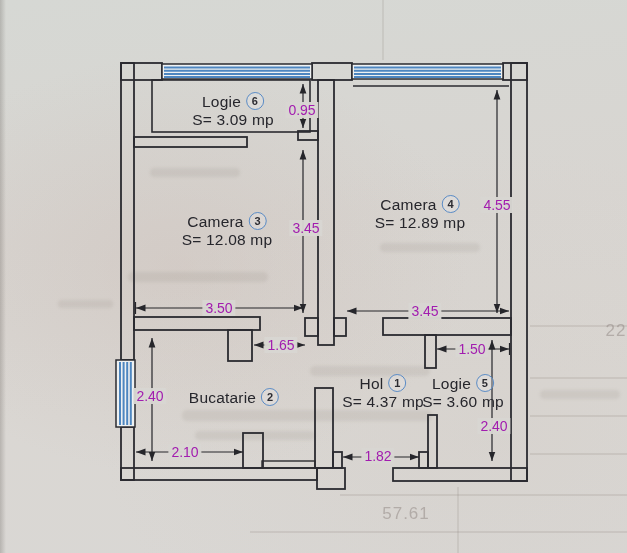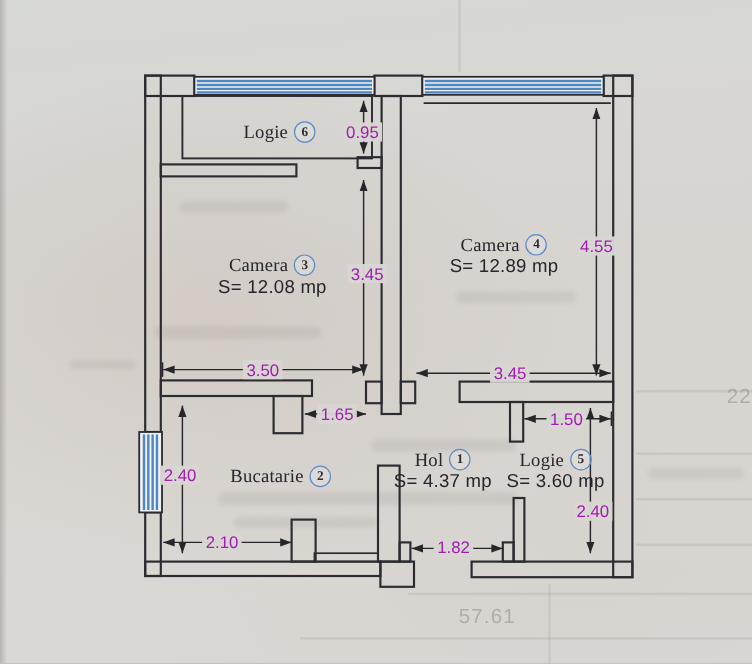--- a/index.html
+++ b/index.html
@@ -14,21 +14,21 @@
   .left-edge{position:absolute;left:0;top:0;width:6px;height:553px;
     background:linear-gradient(90deg,rgba(95,90,85,0.28),rgba(95,90,85,0));}
   .smudge{position:absolute;background:rgba(108,98,92,0.10);border-radius:5px;filter:blur(1.6px);}
   .faint-line{position:absolute;height:2px;background:rgba(128,118,112,0.16);}
   .faint-vline{position:absolute;width:2px;background:rgba(128,118,112,0.15);}
   .faint-text{position:absolute;color:rgba(148,139,134,0.55);filter:blur(0.4px);
     font-size:17px;letter-spacing:1px;transform:translate(-50%,-50%);}
   .plan-svg{position:absolute;left:0;top:0;}
   .room-label{position:absolute;transform:translate(-50%,-50%);text-align:center;
     font-size:15.5px;color:#26262c;letter-spacing:0.2px;white-space:nowrap;line-height:17px;}
-  .room-line1{display:flex;align-items:flex-end;justify-content:center;gap:5px;font-family:Liberation Serif, serif;}
+  .room-line1{display:flex;align-items:flex-end;justify-content:center;gap:5px;}
   .num-circle{display:inline-flex;box-sizing:border-box;width:18px;height:18px;
     border:1.7px solid #5b8cc6;border-radius:50%;font-size:11px;font-weight:bold;
     align-items:center;justify-content:center;color:#2c2c32;background:rgba(238,240,242,0.25);}
   .room-area{margin-top:1px;}
   .dim-label{position:absolute;transform:translate(-50%,-50%);font-size:14px;color:#a21caf;
     background:rgba(216,214,210,0.97);padding:0 3px;white-space:nowrap;line-height:16px;}
 </style>
 </head>
 <body>
 
@@ -140,20 +140,21 @@
       <line x1="136" y1="452" x2="243" y2="452" marker-start="url(#arrow)" marker-end="url(#arrow)"></line>
       <line x1="343" y1="457" x2="419" y2="457" marker-start="url(#arrow)" marker-end="url(#arrow)"></line>
     </g>
   </svg>
 
   <div class="room-label" style="left:233px;top:110px">
     <div class="room-line1">
       <span>Logie</span>
       <span class="num-circle">6</span>
     </div>
+    <div class="room-area">S= 3.09 mp</div>
   </div>
 
   <div class="room-label" style="left:227px;top:230px">
     <div class="room-line1">
       <span>Camera</span>
       <span class="num-circle">3</span>
     </div>
     <div class="room-area">S= 12.08 mp</div>
   </div>
 
@@ -165,21 +166,21 @@
     <div class="room-area">S= 12.89 mp</div>
   </div>
 
   <div class="room-label" style="left:234px;top:397px">
     <div class="room-line1">
       <span>Bucatarie</span>
       <span class="num-circle">2</span>
     </div>
   </div>
 
-  <div class="room-label" style="left:369px;top:392px">
+  <div class="room-label" style="left:383px;top:392px">
     <div class="room-line1">
       <span>Hol</span>
       <span class="num-circle">1</span>
     </div>
     <div class="room-area">S= 4.37 mp</div>
   </div>
 
   <div class="room-label" style="left:463px;top:392px">
     <div class="room-line1">
       <span>Logie</span>

